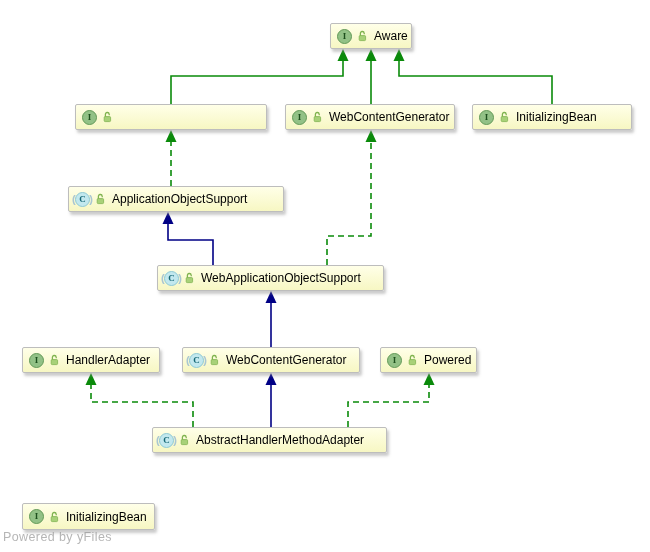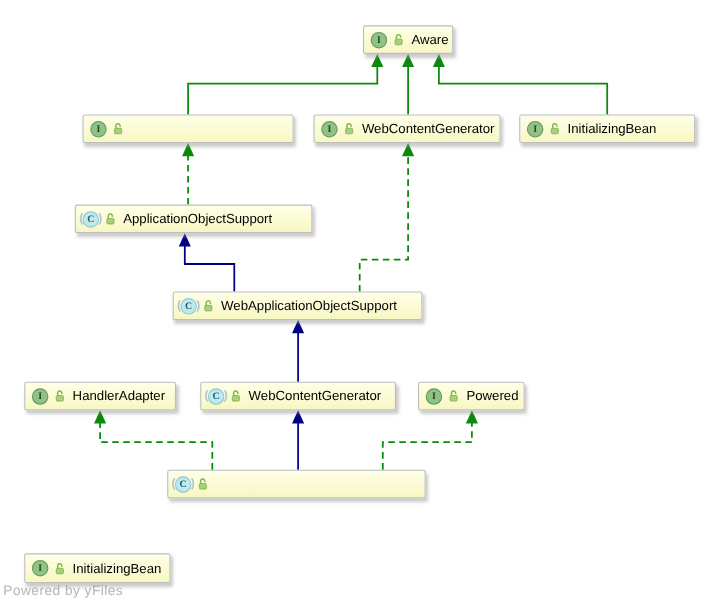--- a/index.html
+++ b/index.html
@@ -156,20 +156,21 @@
         <rect x="2.2" y="5.6" width="6.4" height="5" rx="1" fill="#a8d178" stroke="#7fb34f" stroke-width="0.8"></rect>
       </svg>
       <span class="label">Powered</span>
     </div>
     <div class="node" style="left: 152px; top: 427px; width: 235px; height: 26px;">
       <span class="type-icon class">C</span>
       <svg class="lock-icon" width="11" height="12" viewBox="0 0 11 12">
         <path d="M3.4 6 L3.4 3.6 A1.9 1.9 0 0 1 7.2 3.2 L7.3 4.2" fill="none" stroke="#7fb34f" stroke-width="1.3"></path>
         <rect x="2.2" y="5.6" width="6.4" height="5" rx="1" fill="#a8d178" stroke="#7fb34f" stroke-width="0.8"></rect>
       </svg>
+      <span class="label">AbstractHandlerMethodAdapter</span>
     </div>
     <div class="node" style="left: 22px; top: 503px; width: 133px; height: 27px;">
       <span class="type-icon interface">I</span>
       <svg class="lock-icon" width="11" height="12" viewBox="0 0 11 12">
         <path d="M3.4 6 L3.4 3.6 A1.9 1.9 0 0 1 7.2 3.2 L7.3 4.2" fill="none" stroke="#7fb34f" stroke-width="1.3"></path>
         <rect x="2.2" y="5.6" width="6.4" height="5" rx="1" fill="#a8d178" stroke="#7fb34f" stroke-width="0.8"></rect>
       </svg>
       <span class="label">InitializingBean</span>
     </div>
   </div>

